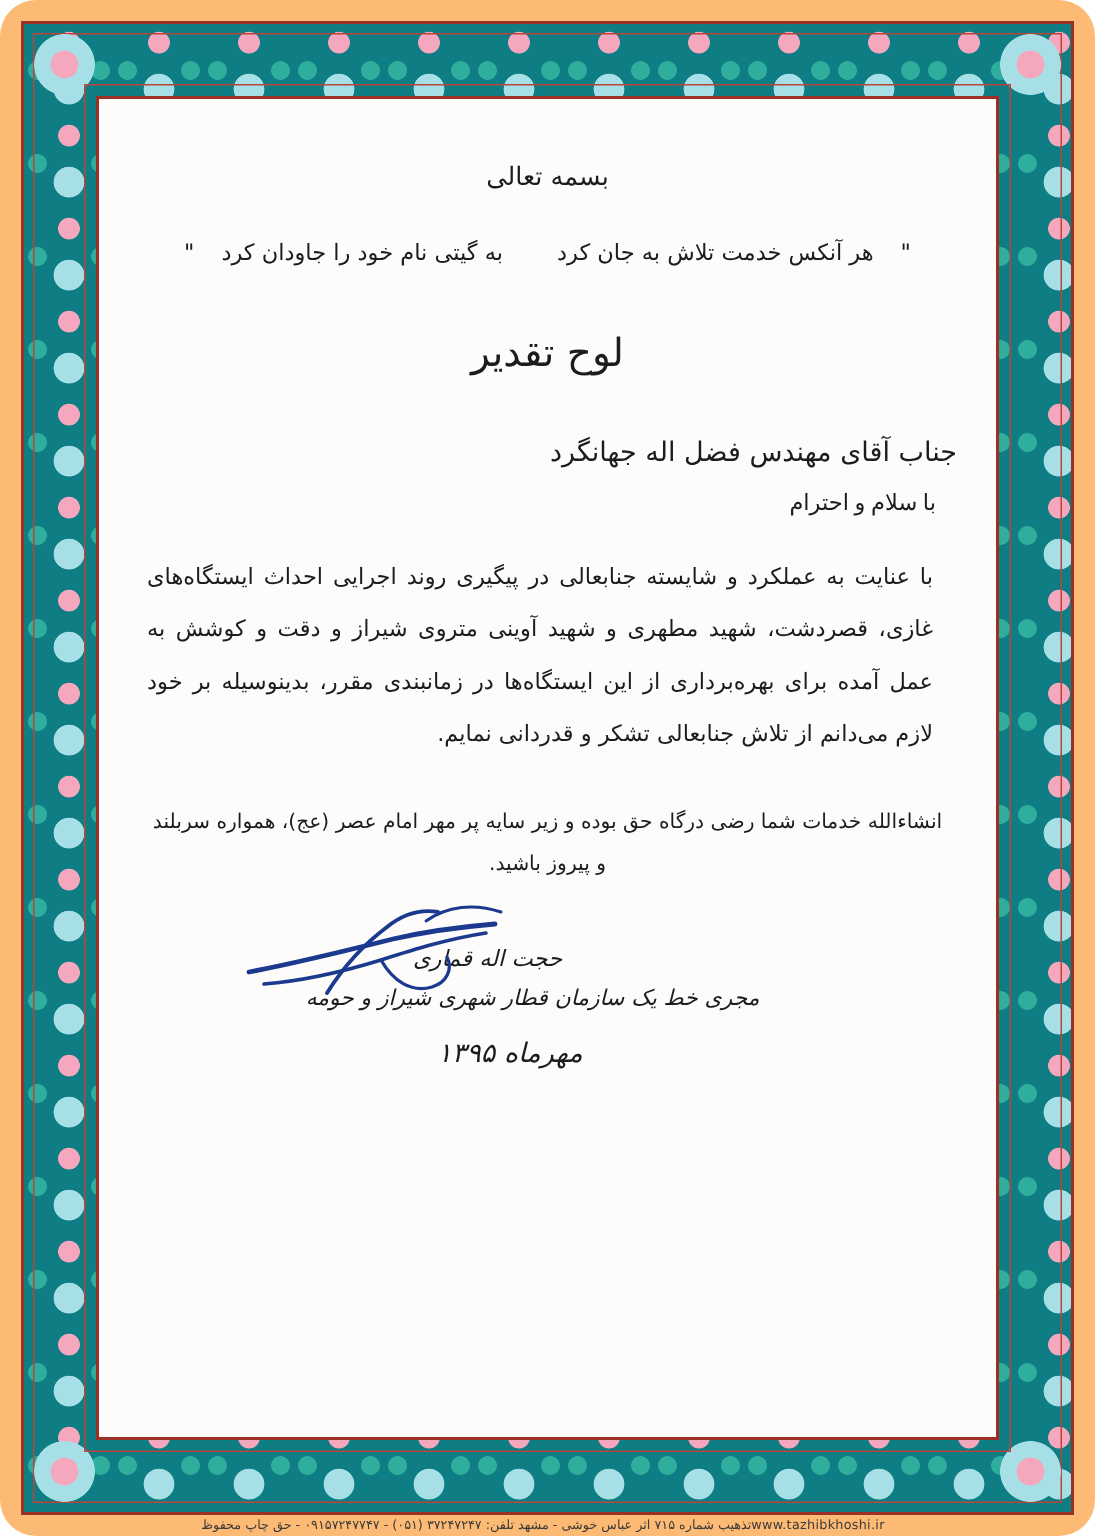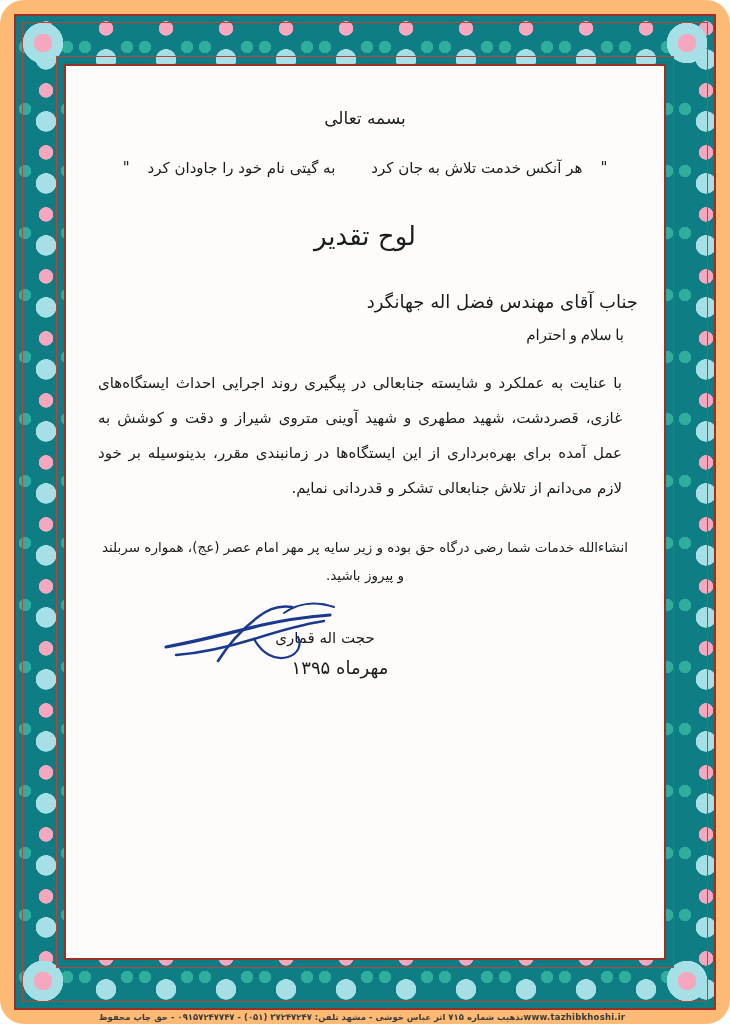--- a/index.html
+++ b/index.html
@@ -161,20 +161,21 @@
     line-height: 2.1;
     text-align: center;
     margin: 0 6px 40px 6px;
   }
 
   .signature-block {
     position: relative;
     margin-top: 26px;
     text-align: left;
     padding-left: 10px;
+    font-style: italic;
   }
   .sig-name {
     text-align: center;
     font-size: 15px;
     margin: 0 0 10px 0;
     padding-right: 90px;
   }
   .sig-role {
     text-align: center;
     font-size: 14.5px;
@@ -200,21 +201,20 @@
   .footer {
     position: absolute;
     left: 0;
     right: 0;
     bottom: 2px;
     text-align: center;
     font-size: 8.5px;
     color: #3a3a3a;
     direction: rtl;
     letter-spacing: 0.2px;
-    font-weight: bold;
   }
   .footer .site {
     direction: ltr;
     display: inline-block;
     margin-right: 6px;
   }
 </style>
 </head>
 <body>
 
@@ -251,20 +251,21 @@
 
     <div class="signature-block">
       <svg class="ink" viewBox="0 0 190 80">
         <path d="M8 52 C40 46, 72 38, 104 30 C126 25, 148 22, 172 20" fill="none" stroke="#1b3a8f" stroke-width="3.2" stroke-linecap="round"></path>
         <path d="M18 60 C44 58, 70 52, 96 44 C118 37, 140 30, 166 26" fill="none" stroke="#1b3a8f" stroke-width="2.4" stroke-linecap="round"></path>
         <path d="M60 66 C70 50, 84 34, 100 22 C110 14, 122 10, 134 12" fill="none" stroke="#1b3a8f" stroke-width="2.6" stroke-linecap="round"></path>
         <path d="M96 44 C104 58, 116 66, 130 62 C140 59, 144 50, 140 42" fill="none" stroke="#1b3a8f" stroke-width="2.2" stroke-linecap="round"></path>
         <path d="M126 18 C140 8, 158 6, 176 12" fill="none" stroke="#1b3a8f" stroke-width="2" stroke-linecap="round"></path>
       </svg>
       <div class="sig-name">حجت اله قماری</div>
+      <div class="sig-role">مجری خط یک سازمان قطار شهری شیراز و حومه</div>
       <div class="sig-date">مهرماه ۱۳۹۵</div>
     </div>
 
   </div>
 
   <div class="footer">
     <span class="site">www.tazhibkhoshi.ir</span><span>تذهیب شماره ۷۱۵ اثر عباس خوشی - مشهد تلفن: ۳۷۲۴۷۲۴۷ (۰۵۱) - ۰۹۱۵۷۲۴۷۷۴۷ - حق چاپ محفوظ</span>
   </div>
 
 </div>

